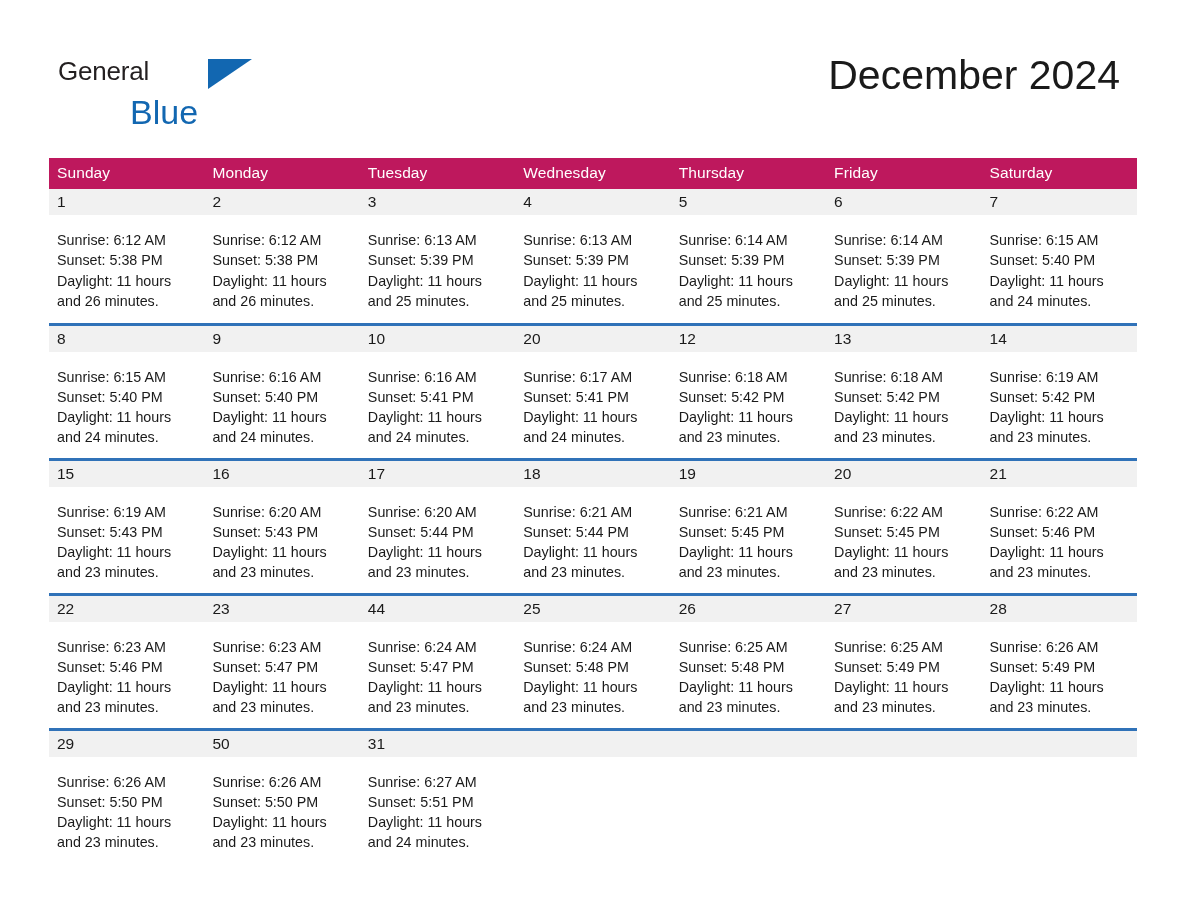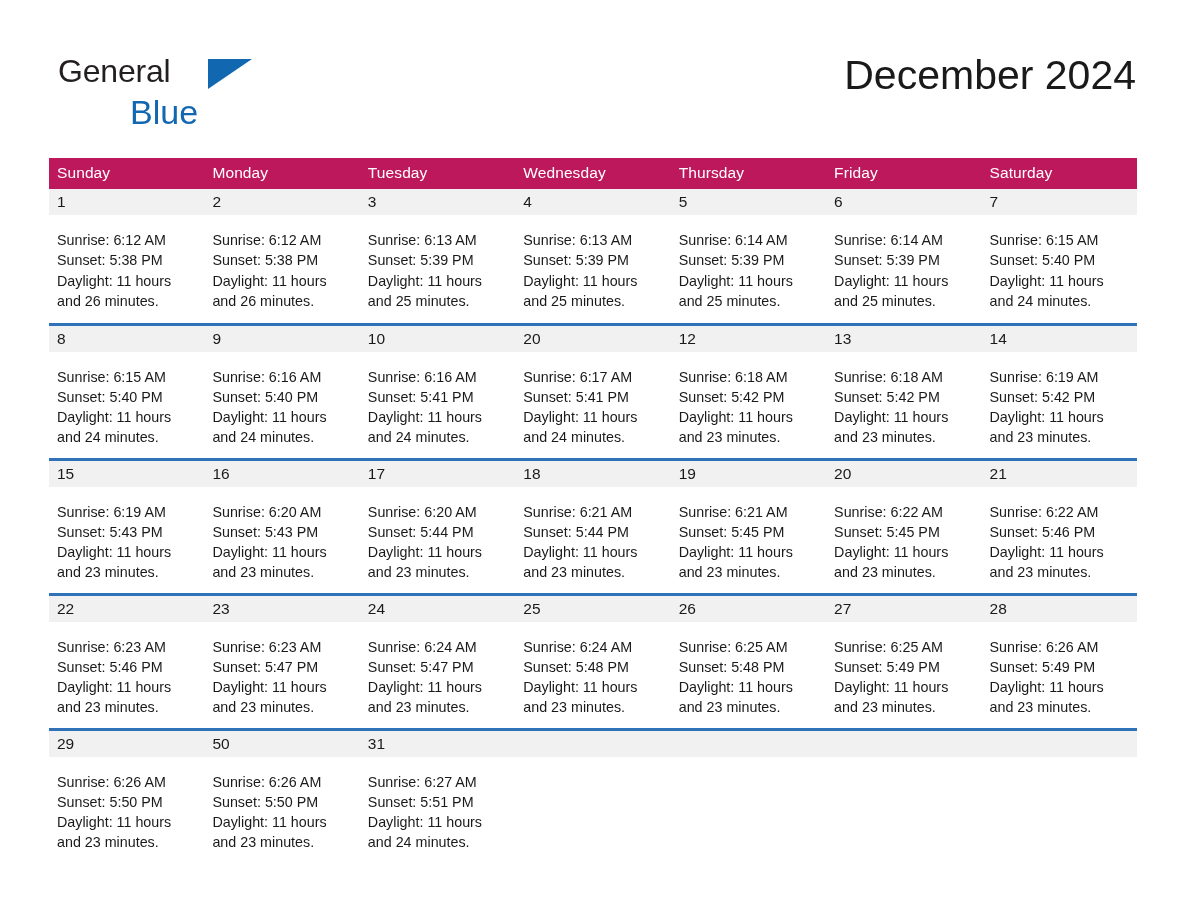--- a/index.html
+++ b/index.html
@@ -30,21 +30,21 @@
   .brand {
     position: absolute;
     left: 58px;
     top: 52px;
     width: 330px;
     height: 80px;
   }
   .brand-line1 {
     position: relative;
     display: block;
-    font-size: 32px;
+    font-size: 26px;
     line-height: 38px;
     color: #231f20;
     letter-spacing: -0.2px;
     font-weight: 400;
   }
   .brand-tri {
     position: absolute;
     left: 150px;
     top: 7px;
     width: 0; height: 0;
@@ -56,21 +56,21 @@
     margin-left: 72px;
     margin-top: 3px;
     font-size: 34px;
     line-height: 38px;
     color: #1267b1;
     font-weight: 400;
   }
 
   .title-block {
     position: absolute;
-    right: 52px;
+    right: 68px;
     top: 50px;
     text-align: right;
     width: 700px;
   }
   .cal-title {
     font-size: 41px;
     line-height: 50px;
     color: #1a1a1a;
     font-weight: 400;
     letter-spacing: 0px;
@@ -385,21 +385,21 @@
         <td>
           <div class="daynum">23</div>
           <div class="details">
             <div>Sunrise: 6:23 AM</div>
             <div>Sunset: 5:47 PM</div>
             <div>Daylight: 11 hours</div>
             <div>and 23 minutes.</div>
           </div>
         </td>
         <td>
-          <div class="daynum">24</div>
+          <div class="daynum">44</div>
           <div class="details">
             <div>Sunrise: 6:24 AM</div>
             <div>Sunset: 5:47 PM</div>
             <div>Daylight: 11 hours</div>
             <div>and 23 minutes.</div>
           </div>
         </td>
         <td>
           <div class="daynum">25</div>
           <div class="details">

